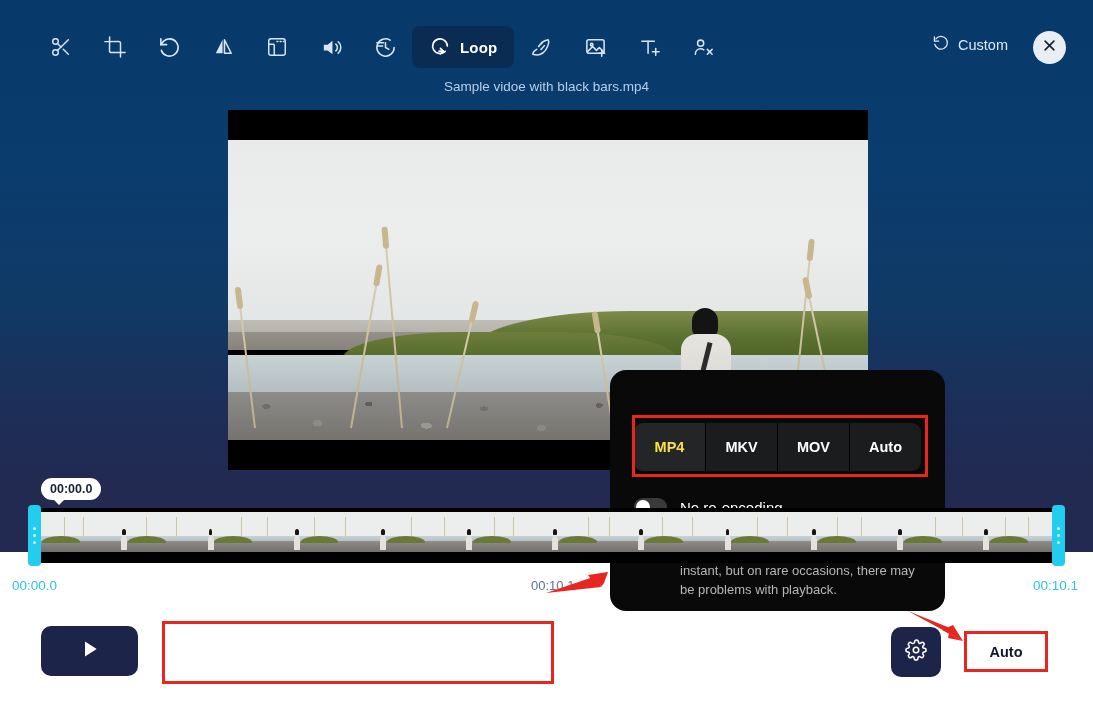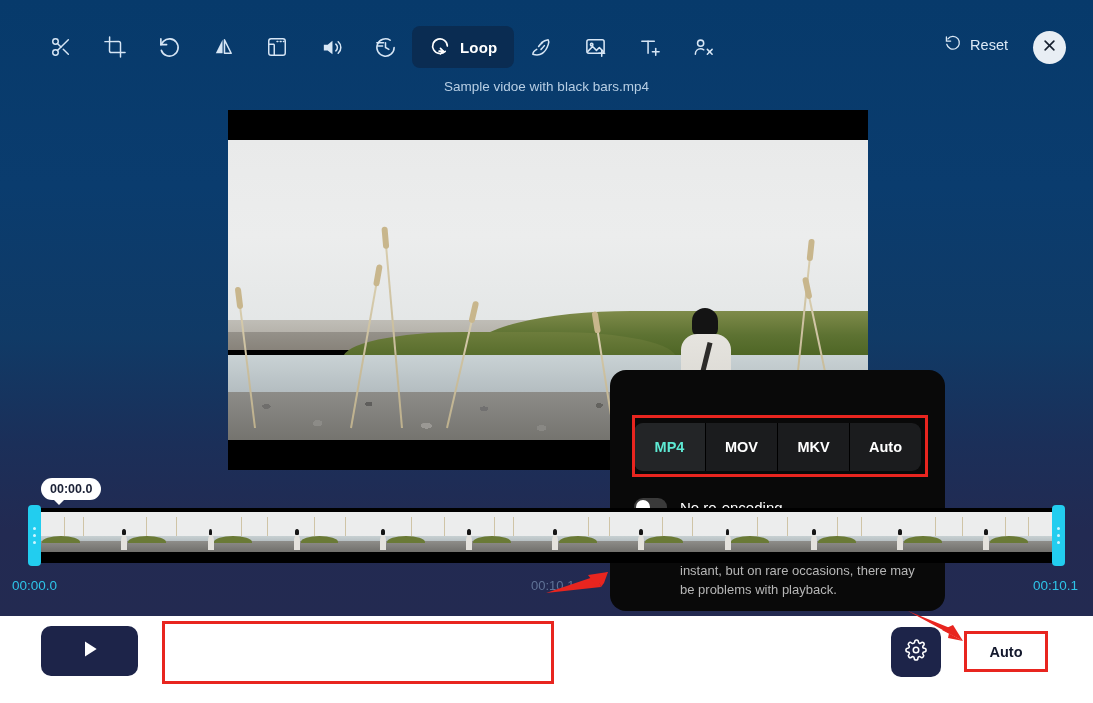--- a/index.html
+++ b/index.html
@@ -3,21 +3,21 @@
 <meta charset="utf-8">
 <style>
   * { box-sizing: border-box; margin: 0; padding: 0; }
   html, body {
     width: 1093px; height: 703px;
     font-family: "Liberation Sans", sans-serif;
     overflow: hidden;
   }
   #app {
     position: relative;
-    width: 1093px; height: 616px;
+    width: 1093px; height: 552px;
     background: linear-gradient(180deg,
         #073a6b 0%, #0a3c6e 30%, #103a66 55%,
         #1b2f59 72%, #222a52 86%, #232a51 100%);
     color: #fff;
     user-select: none;
   }
 
   
   .toolbar {
     position: absolute; top: 26px; left: 34px;
@@ -171,21 +171,21 @@
     overflow: hidden;
   }
   .fmt {
     flex: 1;
     display: flex; align-items: center; justify-content: center;
     font-size: 14.5px; font-weight: bold; color: #fff;
     cursor: pointer;
     border-right: 1px solid #000;
   }
   .fmt:last-child { border-right: none; }
-  .fmt.selected { color: #5eead4; background: #232527; }
+  .fmt.selected { color: #fde047; background: #232527; }
 
   .toggle-row {
     position: absolute; left: 24px; top: 128px;
     display: flex; align-items: center; gap: 13px;
   }
   .switch {
     width: 33px; height: 18px; border-radius: 10px;
     background: #3a3a3a; position: relative; cursor: pointer;
     flex: none;
   }
@@ -462,21 +462,21 @@
     </div>
   </div>
 
   <div class="reset-btn">
     <span>
       <svg width="17" height="17" viewBox="0 0 24 24" fill="none" stroke="currentColor" stroke-width="1.8" stroke-linecap="round">
           <polyline points="2 4 2 10 8 10"></polyline>
           <path d="M2.5 14.5a9 9 0 1 0 1.6-7.6"></path>
         </svg>
     </span>
-    <span class="rlabel">Reset</span>
+    <span class="rlabel">Custom</span>
   </div>
 
   <div class="close-btn">
     <span>
       <svg width="15" height="15" viewBox="0 0 24 24" fill="none" stroke="#16202e" stroke-width="2.6" stroke-linecap="round">
           <line x1="5" y1="5" x2="19" y2="19"></line>
           <line x1="19" y1="5" x2="5" y2="19"></line>
         </svg>
     </span>
   </div>
@@ -505,22 +505,22 @@
       <div class="stalk" style="left:95%;height:46%;transform:rotate(-12deg)"></div>
     </div>
     <div class="bar-top"></div>
     <div class="bar-bottom"></div>
   </div>
 
   <div class="panel">
 
     <div class="format-row">
       <div class="fmt selected">MP4</div>
+      <div class="fmt">MKV</div>
       <div class="fmt">MOV</div>
-      <div class="fmt">MKV</div>
       <div class="fmt">Auto</div>
     </div>
 
     <div class="toggle-row">
       <div class="switch">
         <div class="knob"></div>
       </div>
       <div class="toggle-label">No re-encoding</div>
     </div>
 

